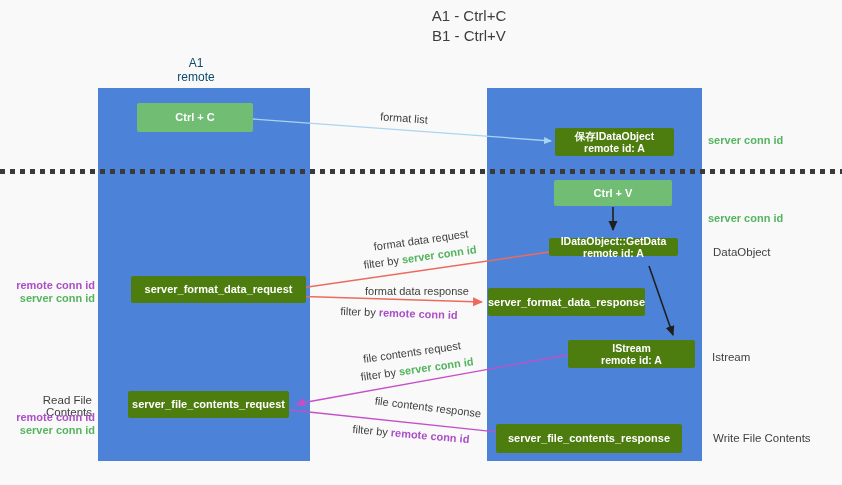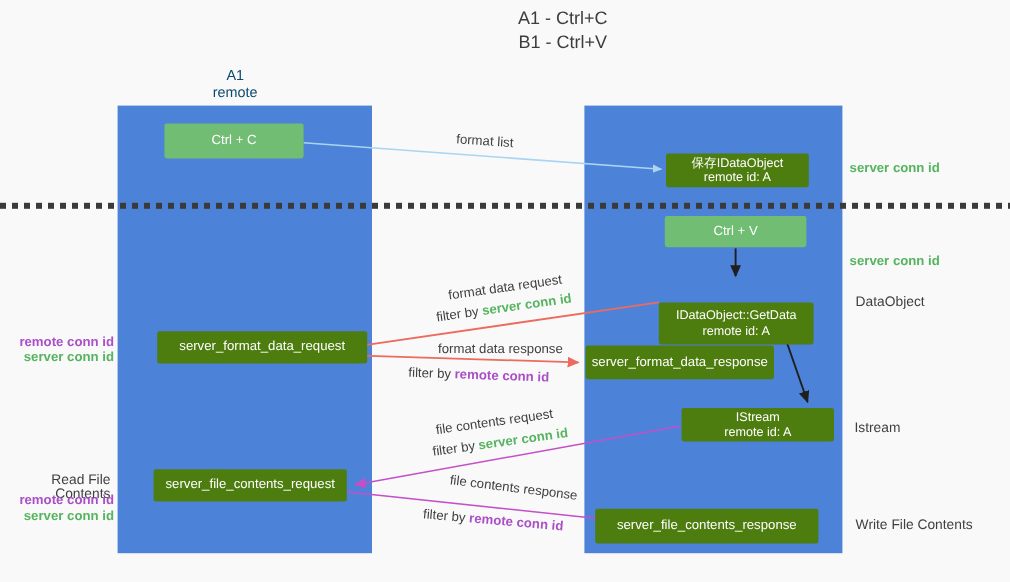--- a/index.html
+++ b/index.html
@@ -17,29 +17,29 @@
   #col-left{left:98px;width:212px;}
   #col-right{left:487px;width:215px;}
 
   .dotted-line{position:absolute;left:0;top:169px;width:842px;height:5px;z-index:3;
     background:repeating-linear-gradient(90deg,#3a3a3a 0 5px,transparent 5px 10px);}
 
   svg.arrows{position:absolute;left:0;top:0;z-index:4;}
 
   .node{position:absolute;z-index:5;display:flex;flex-direction:column;align-items:center;
     justify-content:center;color:#fff;font-size:11px;line-height:12.5px;text-align:center;
-    border-radius:2px;}
+    border-radius:2px;font-weight:bold;}
   .node.orange{background:#4d7c0f;}
   .node.green{background:#71bd73;}
   .node .l2{font-size:10.5px;}
 
   #n-ctrlc{left:137px;top:103px;width:116px;height:29px;}
   #n-saveobj{left:555px;top:128px;width:119px;height:28px;font-size:10.5px;}
   #n-ctrlv{left:554px;top:180px;width:118px;height:26px;}
-  #n-getdata{left:549px;top:252px;width:129px;height:35px;font-size:10.5px;}
+  #n-getdata{left:549px;top:238px;width:129px;height:18px;font-size:10.5px;}
   #n-fmtreq{left:131px;top:276px;width:175px;height:27px;}
   #n-fmtres{left:488px;top:288px;width:157px;height:28px;}
   #n-istream{left:568px;top:340px;width:127px;height:28px;font-size:10.5px;}
   #n-filereq{left:128px;top:391px;width:161px;height:27px;}
   #n-fileres{left:496px;top:424px;width:186px;height:29px;}
 
   .side-label{position:absolute;z-index:6;font-size:11.5px;color:#3f3f3f;white-space:nowrap;}
   .conn-green{color:#55b45f;font-weight:bold;font-size:11px;}
   .conn-purple{color:#ab4fc7;font-weight:bold;font-size:11px;}
 

